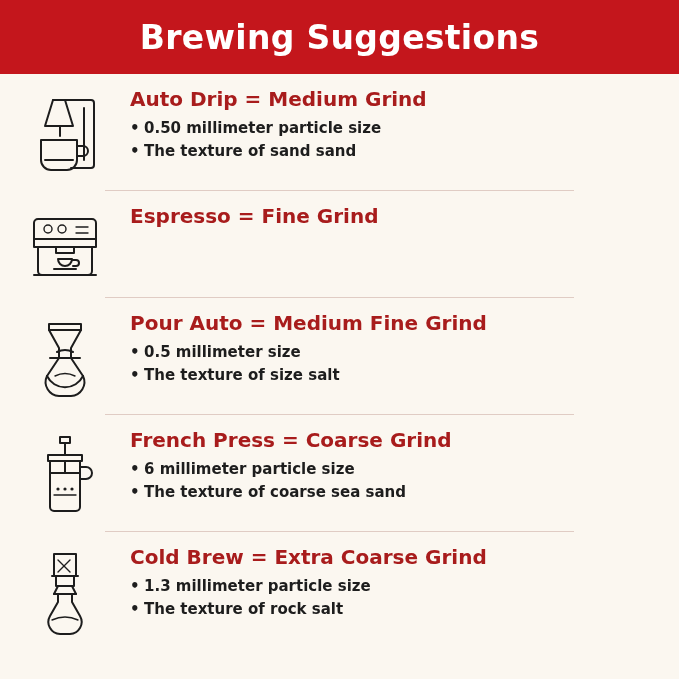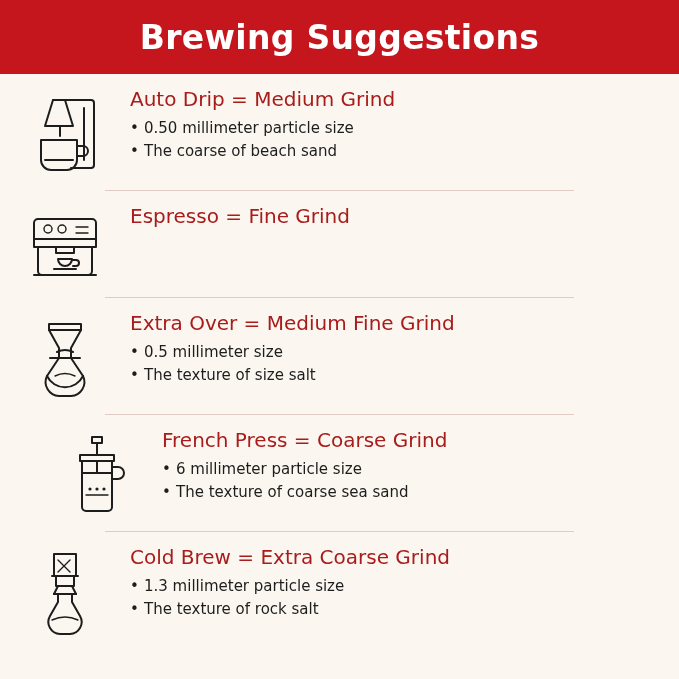--- a/index.html
+++ b/index.html
@@ -32,20 +32,21 @@
   .header-title {
     color: #ffffff;
     font-size: 33px;
     font-weight: bold;
     letter-spacing: 0.3px;
     font-family: "DejaVu Sans", sans-serif;
   }
   .list {
     padding: 0 0px;
     box-sizing: border-box;
+    font-weight: bold;
   }
   .row {
     display: flex;
     align-items: flex-start;
     padding: 14px 0 12px 0;
     box-sizing: border-box;
     min-height: 102px;
   }
   .row-sep-wrap {
     margin: 0 105px;
@@ -129,21 +130,21 @@
           <path class="stroke" d="M33 34 v10"></path>
           <path class="stroke" d="M14 48 h36 v20 a10 10 0 0 1 -10 10 h-16 a10 10 0 0 1 -10 -10 z"></path>
           <path class="stroke" d="M50 54 h6 a5 5 0 0 1 0 10 h-6"></path>
           <path class="stroke" d="M18 68 h28"></path>
         </svg>
       </div>
       <div class="text-cell">
         <div class="item-title">Auto Drip = Medium Grind</div>
         <ul class="bullets">
           <li>0.50 millimeter particle size</li>
-          <li>The coarse of beach sand</li>
+          <li>The texture of sand sand</li>
         </ul>
       </div>
     </div>
 
     <div class="row-sep-wrap" style="border-top:1px solid #e0ccc4;"></div>
 
     <div class="row" style="border-top:none;">
       <div class="icon-cell">
         <svg width="82" height="76" viewBox="0 0 82 76">
           <path class="stroke" d="M10 14 a4 4 0 0 1 4 -4 h54 a4 4 0 0 1 4 4 v16 h-62 z"></path>
@@ -172,31 +173,31 @@
         <svg width="64" height="86" viewBox="0 0 64 86">
           <path class="stroke" d="M16 8 h32 v6 l-10 18 v10 l12 18 a14 14 0 0 1 -12 20 h-12 a14 14 0 0 1 -12 -20 l12 -18 v-10 l-10 -18 z"></path>
           <path class="stroke" d="M17 42 h30"></path>
           <path class="stroke" d="M16 14 h32"></path>
           <path class="stroke" d="M14 60 a20 20 0 0 0 36 0"></path>
           <path class="stroke-thin" d="M22 60 q10 -5 20 0"></path>
           <path class="stroke" d="M24 36 q8 -4 16 0"></path>
         </svg>
       </div>
       <div class="text-cell">
-        <div class="item-title">Extra Over = Medium Fine Grind</div>
+        <div class="item-title">Pour Auto = Medium Fine Grind</div>
         <ul class="bullets">
           <li>0.5 millimeter size</li>
           <li>The texture of size salt</li>
         </ul>
       </div>
     </div>
 
     <div class="row-sep-wrap" style="border-top:1px solid #e0ccc4;"></div>
 
-    <div class="row" style="border-top:none;margin-left:32px;">
+    <div class="row" style="border-top:none;">
       <div class="icon-cell">
         <svg width="58" height="86" viewBox="0 0 58 86">
           <path class="stroke" d="M24 4 h10 v6 h-10 z"></path>
           <path class="stroke" d="M29 10 v12"></path>
           <path class="stroke" d="M12 22 h34 v6 h-34 z"></path>
           <path class="stroke" d="M14 28 v46 a4 4 0 0 0 4 4 h22 a4 4 0 0 0 4 -4 v-46"></path>
           <path class="stroke" d="M14 40 h30"></path>
           <path class="stroke" d="M29 28 v12"></path>
           <path class="stroke" d="M44 34 h6 a6 6 0 0 1 0 12 h-6"></path>
           <path class="stroke-thin" d="M18 62 h22"></path>

